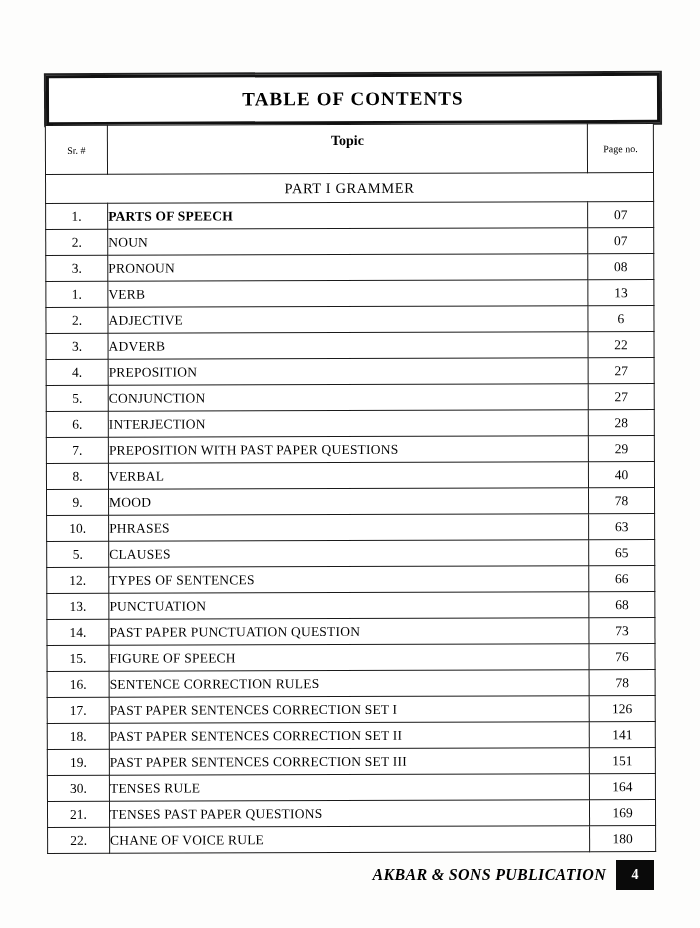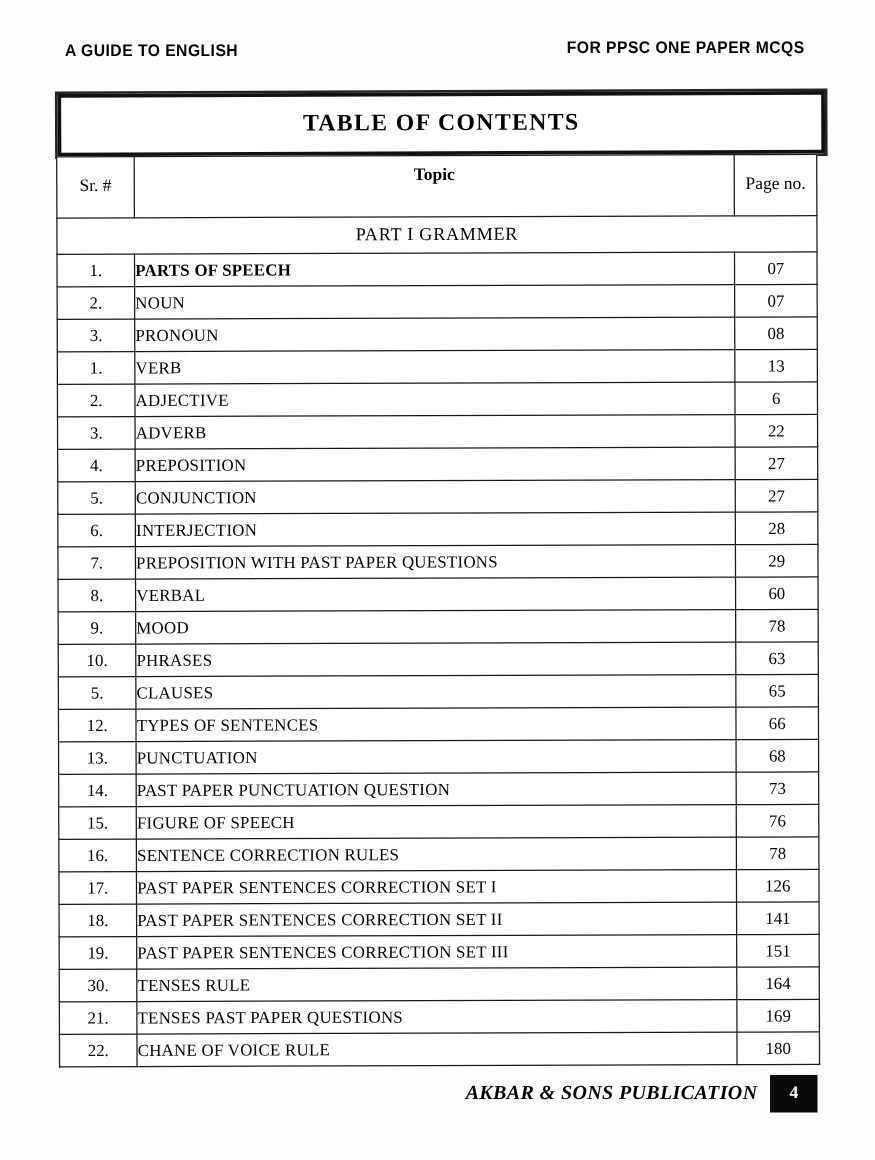--- a/index.html
+++ b/index.html
@@ -87,21 +87,21 @@
     font-weight: normal;
     vertical-align: middle;
   }
   col.c-sr   { width: 62px; }
   col.c-top  { width: 480px; }
   col.c-pg   { width: 66px; }
 
   .hdr-cell {
     height: 40px;
     text-align: center;
-    font-size: 14px;
+    font-size: 10px;
     font-weight: bold;
   }
   .hdr-cell.topic {
     font-weight: bold;
     font-size: 14px;
     vertical-align: top;
     padding-top: 8px;
   }
   .part-cell {
     height: 28px;
@@ -155,24 +155,20 @@
     justify-content: center;
     font-size: 14px;
     font-weight: bold;
   }
 </style>
 </head>
 <body>
 
 <div class="page">
 
-  <div class="runhead">
-    <div class="runhead-left">A GUIDE TO ENGLISH</div>
-    <div class="runhead-right">FOR PPSC ONE PAPER MCQS</div>
-  </div>
 
   <div class="title-box">
     <div class="title-text">TABLE OF CONTENTS</div>
   </div>
 
   <div class="toc-wrap">
     <table class="toc">
       <colgroup>
         <col class="c-sr">
         <col class="c-top">
@@ -235,21 +231,21 @@
             <td class="pg-cell">28</td>
           </tr>
           <tr>
             <td class="sr-cell">7.</td>
             <td class="topic-cell">PREPOSITION WITH PAST PAPER QUESTIONS</td>
             <td class="pg-cell">29</td>
           </tr>
           <tr>
             <td class="sr-cell">8.</td>
             <td class="topic-cell">VERBAL</td>
-            <td class="pg-cell">60</td>
+            <td class="pg-cell">40</td>
           </tr>
           <tr>
             <td class="sr-cell">9.</td>
             <td class="topic-cell">MOOD</td>
             <td class="pg-cell">78</td>
           </tr>
           <tr>
             <td class="sr-cell">10.</td>
             <td class="topic-cell">PHRASES</td>
             <td class="pg-cell">63</td>

